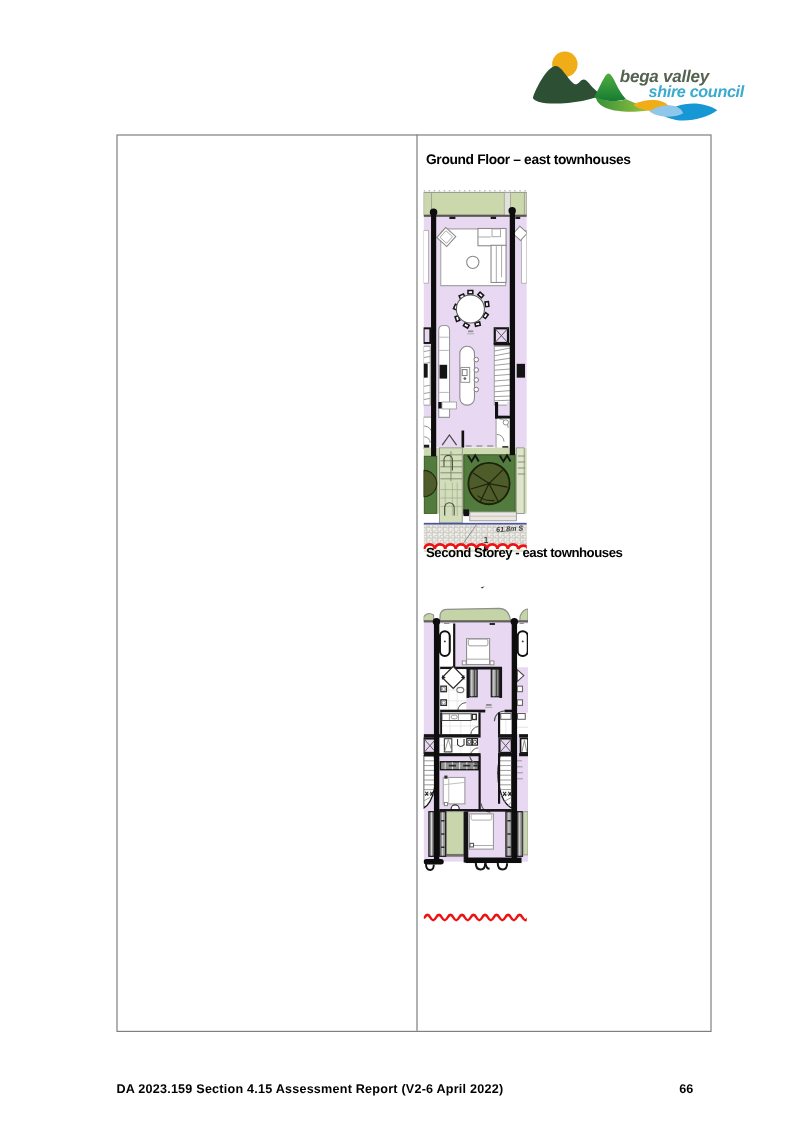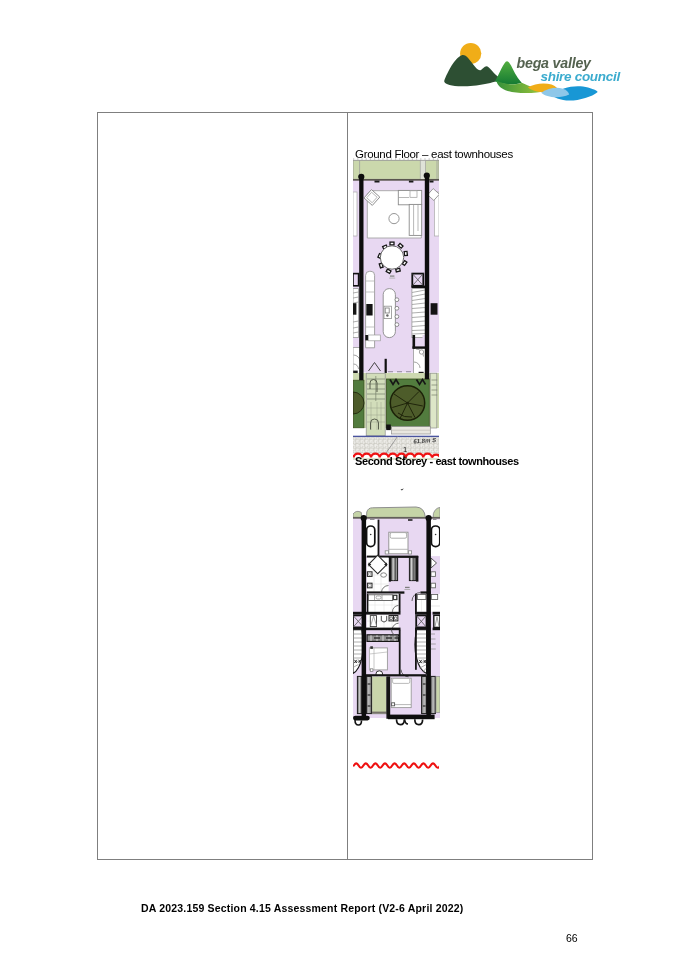--- a/index.html
+++ b/index.html
@@ -39,21 +39,21 @@
   <text x="516.5" y="68" font-family="Liberation Sans,sans-serif" font-size="14.2" font-weight="bold" fill="#54624f" letter-spacing="-0.2">bega valley</text>
 
   <text x="540.5" y="81" font-family="Liberation Sans,sans-serif" font-size="13.5" font-weight="bold" fill="#3aabce" letter-spacing="-0.3">shire council</text>
 </svg>
 </div>
 
 <div class="abs" style="left:97px;top:112px;width:494px;height:746px;border:1px solid #7f7f7f;"></div>
 
 <div class="abs" style="left:347px;top:112px;width:1px;height:747px;background:#7f7f7f;"></div>
 
-<div class="abs" style="left:355px;top:148px;font-size:11.5px;letter-spacing:-0.3px;font-weight:normal;color:#000;">Ground Floor – east townhouses</div>
+<div class="abs" style="left:355px;top:128px;font-size:11.5px;letter-spacing:-0.3px;font-weight:bold;color:#000;">Ground Floor – east townhouses</div>
 
 <div class="abs" style="left:353px;top:158px;width:86px;height:302px;">
 <svg width="86" height="302" viewBox="353 158 86 302">
 
   <rect x="353" y="158" width="86" height="302" fill="#ffffff"></rect>
 
   <rect x="353" y="180" width="86" height="192.5" fill="#e8d8f2"></rect>
 
   <line x1="353" y1="159" x2="439" y2="159" stroke="#9a9a9a" stroke-width="0.8" stroke-dasharray="1.2 3"></line>
 
@@ -565,15 +565,15 @@
   <path d="M414.8 719.2 q0 5.4 4 5.4 q3.8 0 3.8 -5.2" fill="none" stroke="#141414" stroke-width="1.7"></path>
 </svg>
 </div>
 
 <div class="abs" style="left:353px;top:757.2px;width:86px;height:12px;">
 <svg width="86" height="12" viewBox="0 0 86 12">
   <path d="M0.8 6.6 q2.4 -4.4 4.8 0 q2.4 4.4 4.8 0 q2.4 -4.4 4.8 0 q2.4 4.4 4.8 0 q2.4 -4.4 4.8 0 q2.4 4.4 4.8 0 q2.4 -4.4 4.8 0 q2.4 4.4 4.8 0 q2.4 -4.4 4.8 0 q2.4 4.4 4.8 0 q2.4 -4.4 4.8 0 q2.4 4.4 4.8 0 q2.4 -4.4 4.8 0 q2.4 4.4 4.8 0 q2.4 -4.4 4.8 0 q2.4 4.4 4.8 0 q2.4 -4.4 4.8 0 q2.4 4.4 4.8 0" fill="none" stroke="#ee1111" stroke-width="2.1" stroke-linecap="round"></path>
 </svg>
 </div>
 
-<div class="abs" style="left:97px;top:901.5px;font-size:10.5px;letter-spacing:0.18px;font-weight:bold;color:#000;margin-left:44px;">DA 2023.159 Section 4.15 Assessment Report (V2-6 April 2022)</div>
-
-<div class="abs" style="left:566px;top:901.5px;font-size:10.5px;font-weight:normal;color:#000;margin-top:30px;">66</div>
+<div class="abs" style="left:97px;top:901.5px;font-size:10.5px;letter-spacing:0.18px;font-weight:bold;color:#000;">DA 2023.159 Section 4.15 Assessment Report (V2-6 April 2022)</div>
+
+<div class="abs" style="left:566px;top:901.5px;font-size:10.5px;font-weight:bold;color:#000;">66</div>
 
 </body></html>

